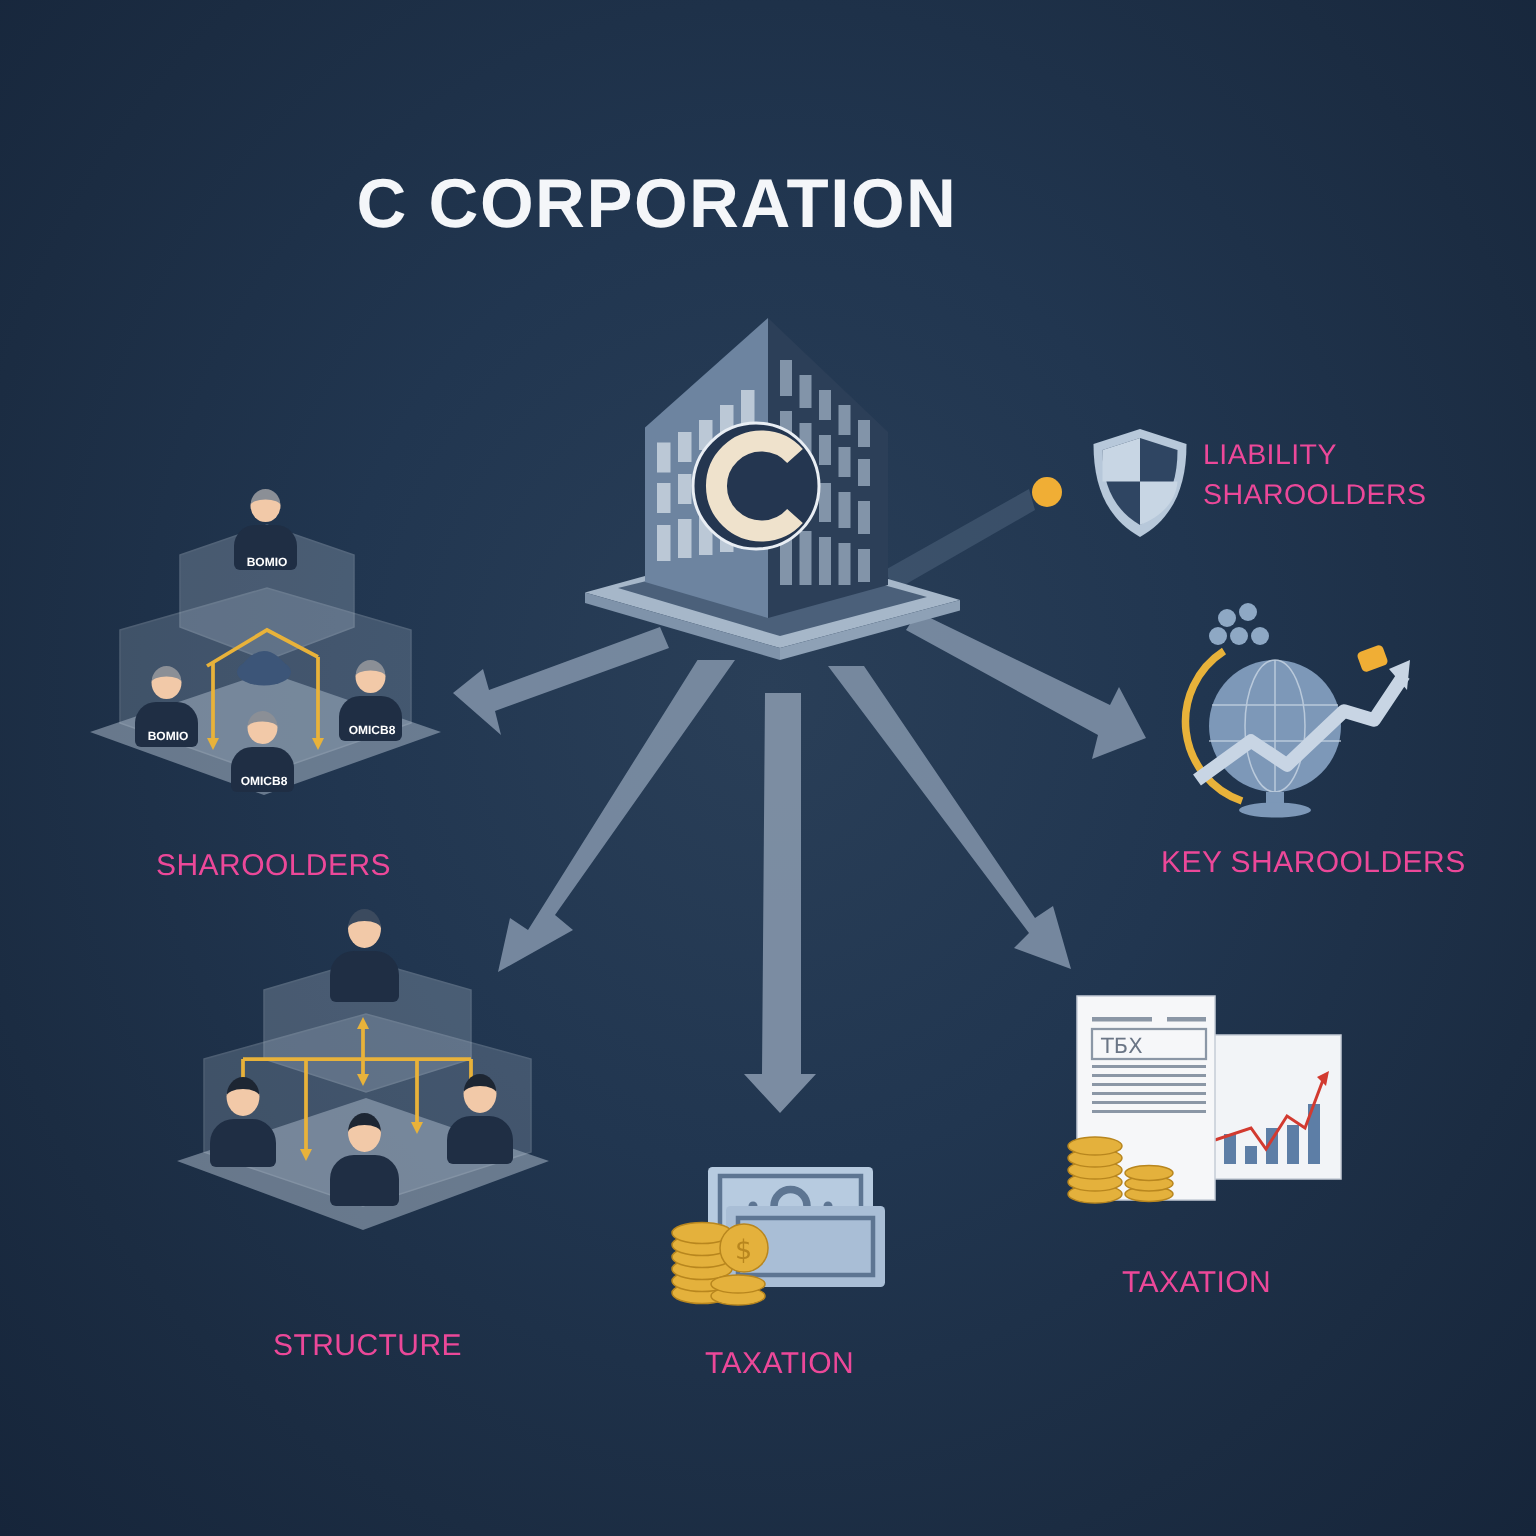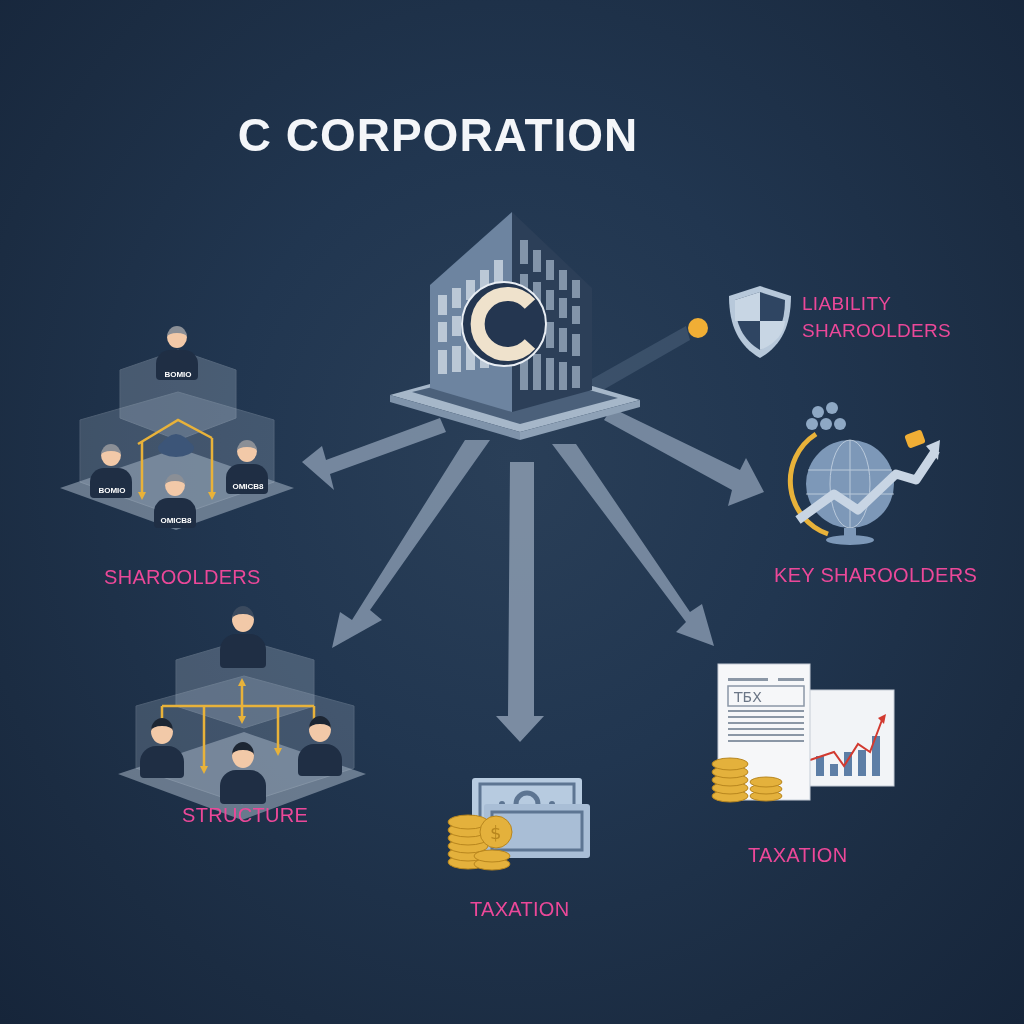--- a/index.html
+++ b/index.html
@@ -211,21 +211,21 @@
   <div style="position:absolute;left:2px;top:28px;width:44px;height:32px;border-radius:16px 16px 4px 4px;background:#1f2e44;"></div>
 </div>
 <div class="abs" style="left:218px;top:742px;width:50px;height:64px;">
   <div style="position:absolute;left:14px;top:0;width:22px;height:26px;border-radius:50%;background:#f2c9a8;border-top:8px solid #1d2633;box-sizing:border-box;"></div>
   <div style="position:absolute;left:2px;top:28px;width:46px;height:34px;border-radius:16px 16px 4px 4px;background:#1f2e44;"></div>
 </div>
 <div class="abs" style="left:296px;top:716px;width:48px;height:62px;">
   <div style="position:absolute;left:13px;top:0;width:22px;height:26px;border-radius:50%;background:#f2c9a8;border-top:8px solid #1d2633;box-sizing:border-box;"></div>
   <div style="position:absolute;left:2px;top:28px;width:44px;height:32px;border-radius:16px 16px 4px 4px;background:#1f2e44;"></div>
 </div>
-<div class="label" style="left:182px;top:804px;">STRUCTURE</div>
+<div class="label" style="left:182px;top:886px;">STRUCTURE</div>
 
 <svg width="150" height="110" style="left:444px;top:772px;">
   <rect x="28" y="6" width="110" height="52" rx="3" fill="#b7cbe0"></rect>
   <rect x="36" y="12" width="94" height="40" fill="none" stroke="#5d7592" stroke-width="3"></rect>
   <circle cx="83" cy="32" r="11" fill="none" stroke="#5d7592" stroke-width="5"></circle>
   <circle cx="58" cy="32" r="3" fill="#5d7592"></circle>
     <circle cx="108" cy="32" r="3" fill="#5d7592"></circle>
   <rect x="40" y="32" width="106" height="54" rx="3" fill="#a9bed6"></rect>
   <rect x="48" y="40" width="90" height="38" fill="none" stroke="#5d7592" stroke-width="3"></rect>
   <g fill="#e4b13c" stroke="#b8861e" stroke-width="1">

